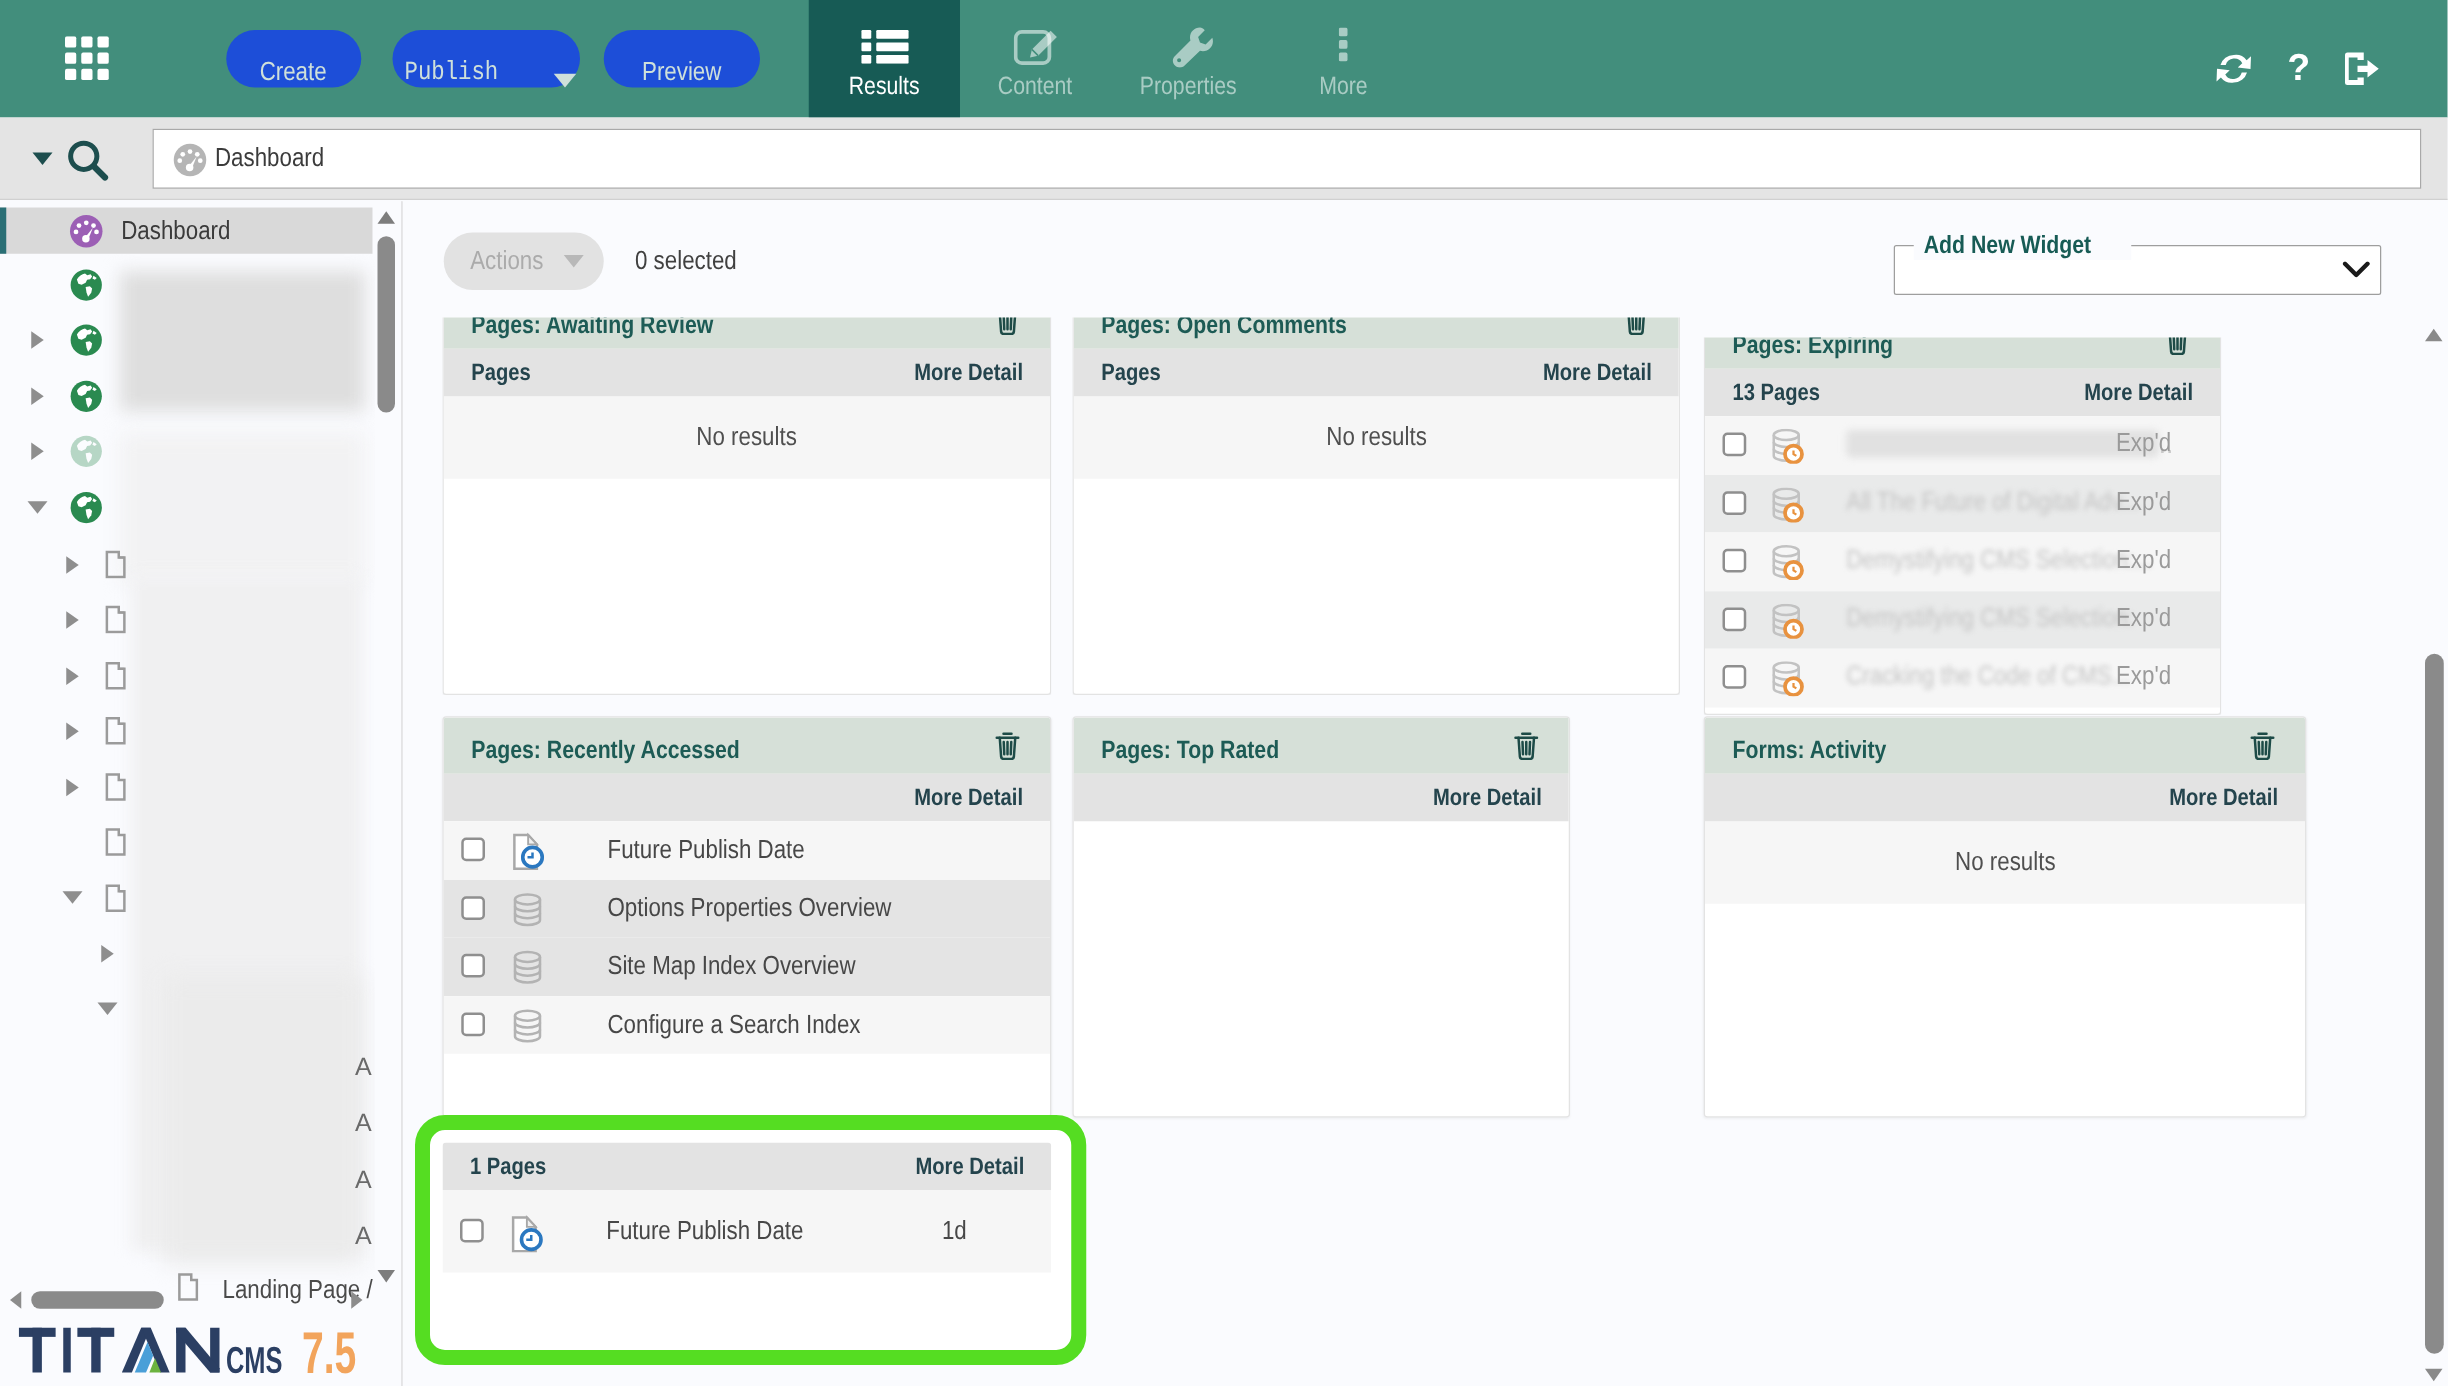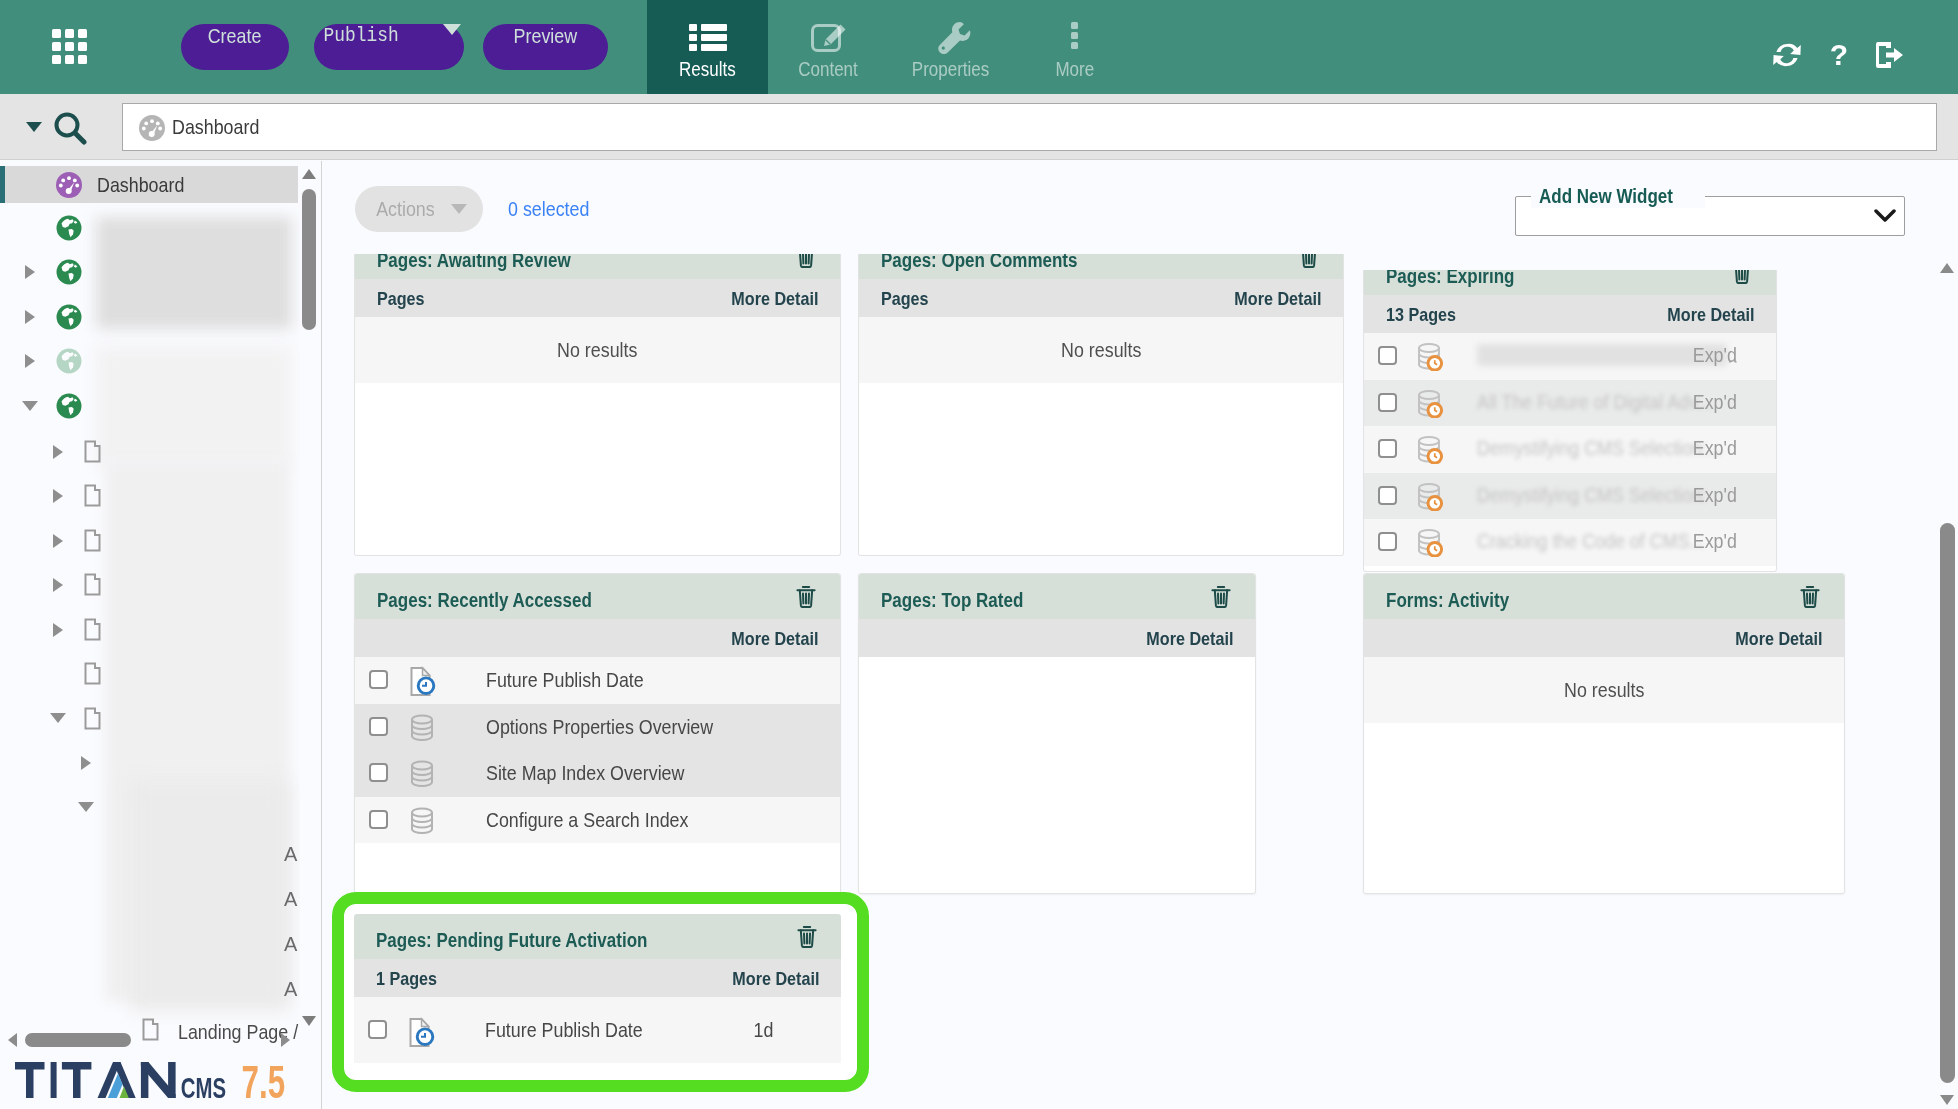--- a/index.html
+++ b/index.html
@@ -4,22 +4,22 @@
 <style>
   * { margin:0; padding:0; box-sizing:border-box; }
   html,body { width:1958px; height:1109px; overflow:hidden; font-family:"Liberation Sans", sans-serif; background:#fafbfe; }
   .abs { position:absolute; }
   .sq  { display:inline-block; transform:scaleX(.85); transform-origin:0 50%; white-space:nowrap; }
   .sqc { display:inline-block; transform:scaleX(.85); transform-origin:50% 50%; white-space:nowrap; }
   .sqr { display:inline-block; transform:scaleX(.85); transform-origin:100% 50%; white-space:nowrap; }
 
   
   #topbar { position:absolute; left:0; top:0; width:1958px; height:94px; background:#428e7c; }
-  .pillbtn { position:absolute; top:24px; height:46px; background:#4c1d95; border-radius:23px;
-             color:#cfe0da; font-size:21px; display:flex; align-items:flex-start; justify-content:center; }
+  .pillbtn { position:absolute; top:24px; height:46px; background:#1d4ed8; border-radius:23px;
+             color:#cfe0da; font-size:21px; display:flex; align-items:flex-end; justify-content:center; }
   .tab { position:absolute; top:0; height:94px; text-align:center; color:rgba(255,255,255,.55); font-size:20px; }
   .tab.active { background:#175b55; color:#fff; }
   .tab .lbl { position:absolute; bottom:13px; width:100%; }
 
   
   #searchrow { position:absolute; left:0; top:94px; width:1958px; height:66px; background:#e4e4e4; border-bottom:1px solid #d0d0d0;}
   #searchbox { position:absolute; left:122px; top:9px; width:1815px; height:48px; background:#fff; border:1px solid #a9a9a9; }
 
   
   #sidebar { position:absolute; left:0; top:161px; width:322px; height:948px; background:#fafbfe; border-right:1px solid #d4d4d4; overflow:hidden; }
@@ -307,21 +307,21 @@
     </g>
     <g id="pagebig">
       <path d="M1.5 1.5 h12 l7 7 v18 h-19 z" fill="#fff" stroke="#b3b3b3" stroke-width="2"></path>
       <path d="M13.5 1.5 l7 7 h-7 z" fill="#e4e4e4" stroke="#b3b3b3" stroke-width="1.5"></path>
     </g>
   </defs>
 </svg>
 
 <div id="main">
   <div class="abs" style="left:32px;top:25px;width:128px;height:46px;background:#e2e2e2;border-radius:23px;color:#ababab;font-size:21px;display:flex;align-items:center;justify-content:center;"><span class="sqc">Actions</span>&nbsp;&nbsp;<span style="display:inline-block;width:0;height:0;border-left:8px solid transparent;border-right:8px solid transparent;border-top:10px solid #b8b8b8;"></span></div>
-  <div class="abs" style="left:185px;top:36px;font-size:21px;color:#3b82f6;"><span class="sq">0 selected</span></div>
+  <div class="abs" style="left:185px;top:36px;font-size:21px;color:#404040;"><span class="sq">0 selected</span></div>
 
   <div class="abs" style="left:1192px;top:35px;width:390px;height:40px;border:1px solid #9e9e9e;border-radius:2px;background:#fff;"></div>
   <div class="abs" style="left:1208px;top:24px;font-size:20px;font-weight:bold;color:#175b55;background:#fafbfe;padding:0 8px;"><span class="sq">Add New Widget</span></div>
   <svg class="abs" style="left:1551px;top:48px" width="22" height="14" viewBox="0 0 22 14">
       <path d="M2 2 L11 11 L20 2" fill="none" stroke="#1a1a1a" stroke-width="3.5" stroke-linecap="round" stroke-linejoin="round"></path>
     </svg>
 
   <div class="card" style="left:31px;top:72px;width:487px;height:323px;clip-path:inset(21px 0 0 0);">
     <div class="whead">
         <div class="title"><span class="sq">Pages: Awaiting Review</span></div>
@@ -460,26 +460,20 @@
         </svg>
       </div>
     <div class="wsub">
         <span class="r"><span class="sqr">More Detail</span></span>
       </div>
     <div class="noresults"><span class="sqc">No results</span></div>
   </div>
 
   <div class="abs" style="left:9px;top:731px;width:537px;height:200px;border:12px solid #55dd22;border-radius:24px;background:#fff;"></div>
   <div class="card" style="left:31px;top:753px;width:487px;height:160px;border:none;box-shadow:none;">
-    <div class="whead">
-        <div class="title"><span class="sq">Pages: Pending Future Activation</span></div>
-        <svg class="trash" width="20" height="23" viewBox="0 0 20 23">
-          <use href="#trashic"></use>
-        </svg>
-      </div>
     <div class="wsub">
         <span class="l"><span class="sq">1 Pages</span></span>
         <span class="r"><span class="sqr">More Detail</span></span>
       </div>
     <div class="wrow lt" style="height:66px;">
         <span class="cbx" style="top:23px"></span>
         <svg class="abs" style="left:53px;top:20px" width="32" height="30" viewBox="0 0 32 30">
           <use href="#pageclock"></use>
         </svg>
         <span class="rtxt" style="top:21px"><span class="sq">Future Publish Date</span></span>

